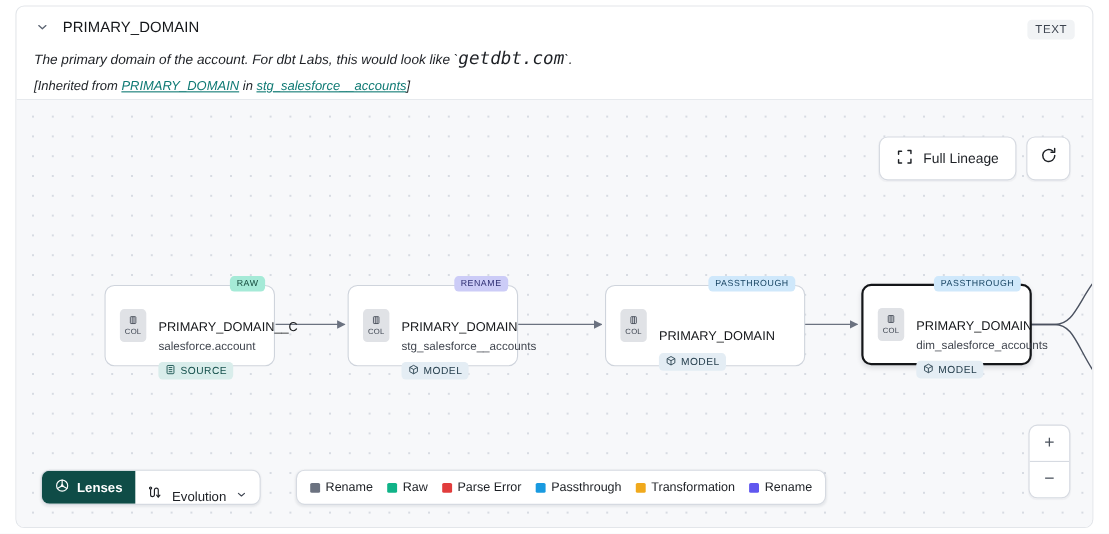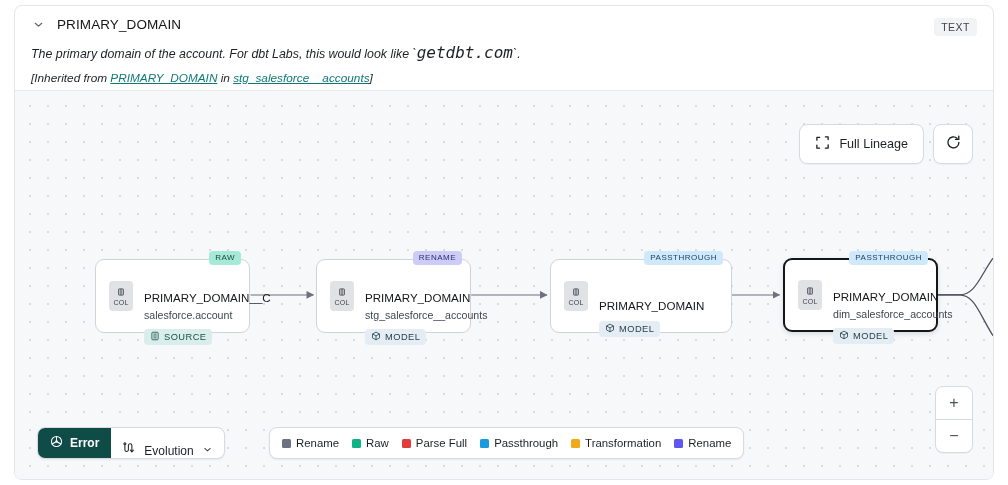--- a/index.html
+++ b/index.html
@@ -306,21 +306,21 @@
 
       <div class="lenses-grp">
         <div class="lenses">
           <span>
             <svg width="13" height="13" viewBox="0 0 16 16" fill="none" stroke="#ffffff" stroke-width="1.3">
               <circle cx="8" cy="8" r="6.2"></circle>
               <path d="M8 1.8 L8 8 M13.4 11.1 L8 8 M2.6 11.1 L8 8" stroke-linecap="round"></path>
               <circle cx="8" cy="8" r="1.5" fill="#ffffff" stroke="none"></circle>
             </svg>
           </span>
-          <span>Error</span>
+          <span>Lenses</span>
         </div>
         <div class="evolution">
           <span>
             <svg width="14" height="14" viewBox="0 0 16 16" fill="none" stroke="#1d2025" stroke-width="1.2" stroke-linecap="round" stroke-linejoin="round">
               <circle cx="3.3" cy="3.1" r="1.1"></circle>
               <path d="M3.3 4.6 V10 a2 2 0 0 0 4 0 V5.2 a2 2 0 0 1 4 0 V12"></path>
               <path d="M9.6 10.4 L11.3 12.4 L13 10.4"></path>
             </svg>
           </span>
           <span>Evolution</span>
@@ -336,21 +336,21 @@
           <div class="lg-item">
             <span class="lg-sw" style="background:#6b7280"></span>
             <span>Rename</span>
           </div>
           <div class="lg-item">
             <span class="lg-sw" style="background:#10b388"></span>
             <span>Raw</span>
           </div>
           <div class="lg-item">
             <span class="lg-sw" style="background:#e13c3c"></span>
-            <span>Parse Full</span>
+            <span>Parse Error</span>
           </div>
           <div class="lg-item">
             <span class="lg-sw" style="background:#199ae0"></span>
             <span>Passthrough</span>
           </div>
           <div class="lg-item">
             <span class="lg-sw" style="background:#f0a91c"></span>
             <span>Transformation</span>
           </div>
           <div class="lg-item">

